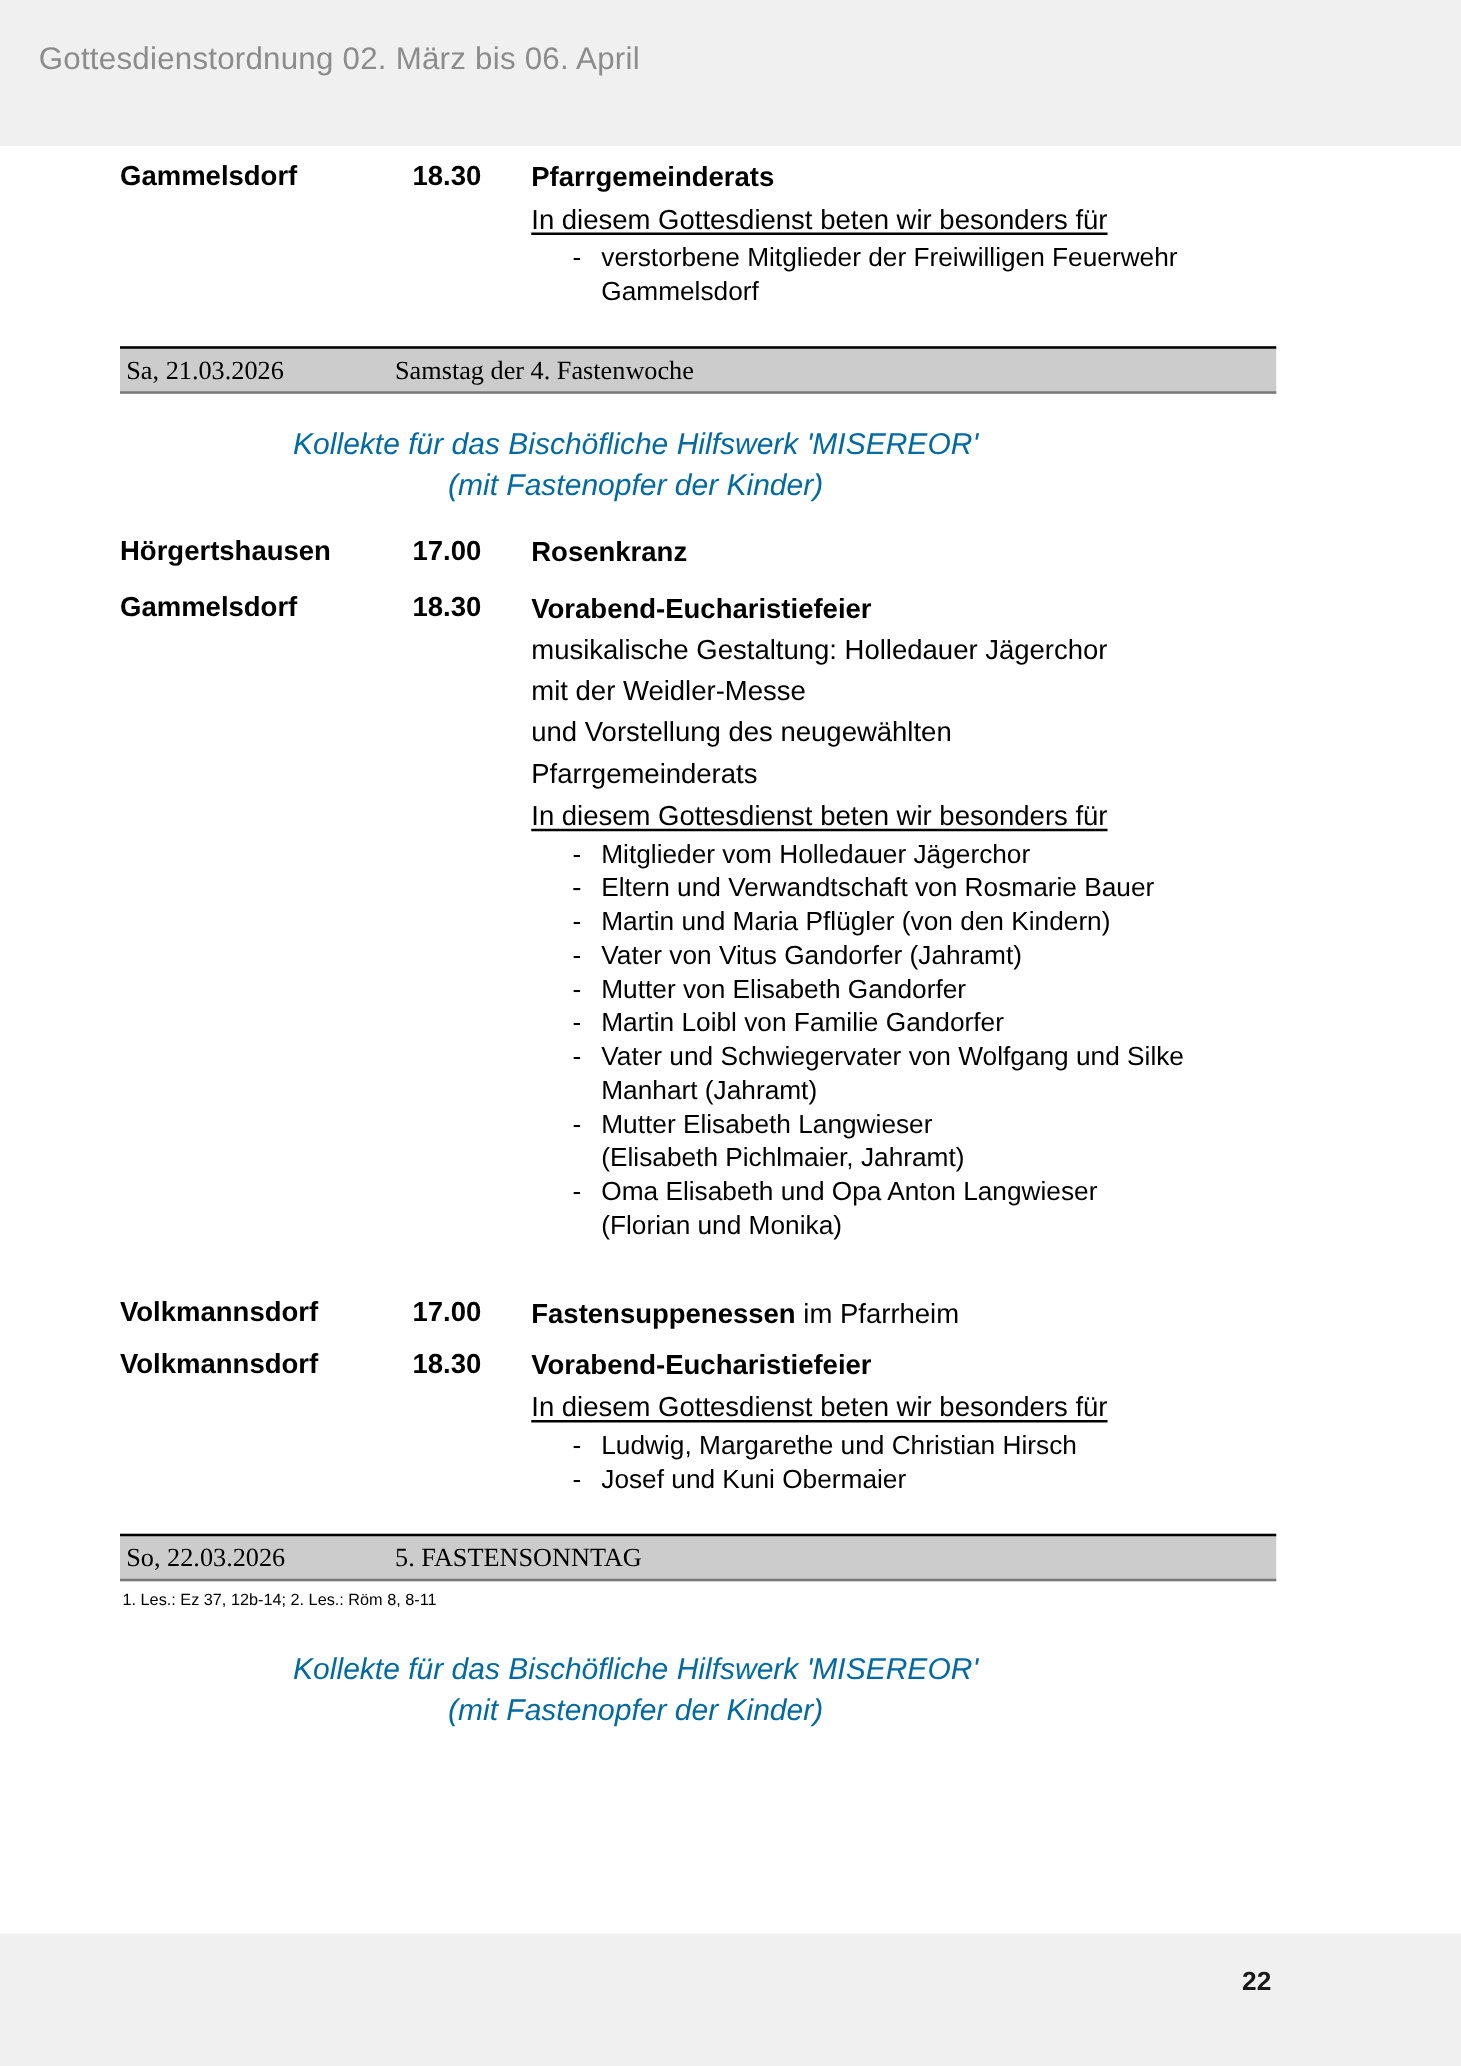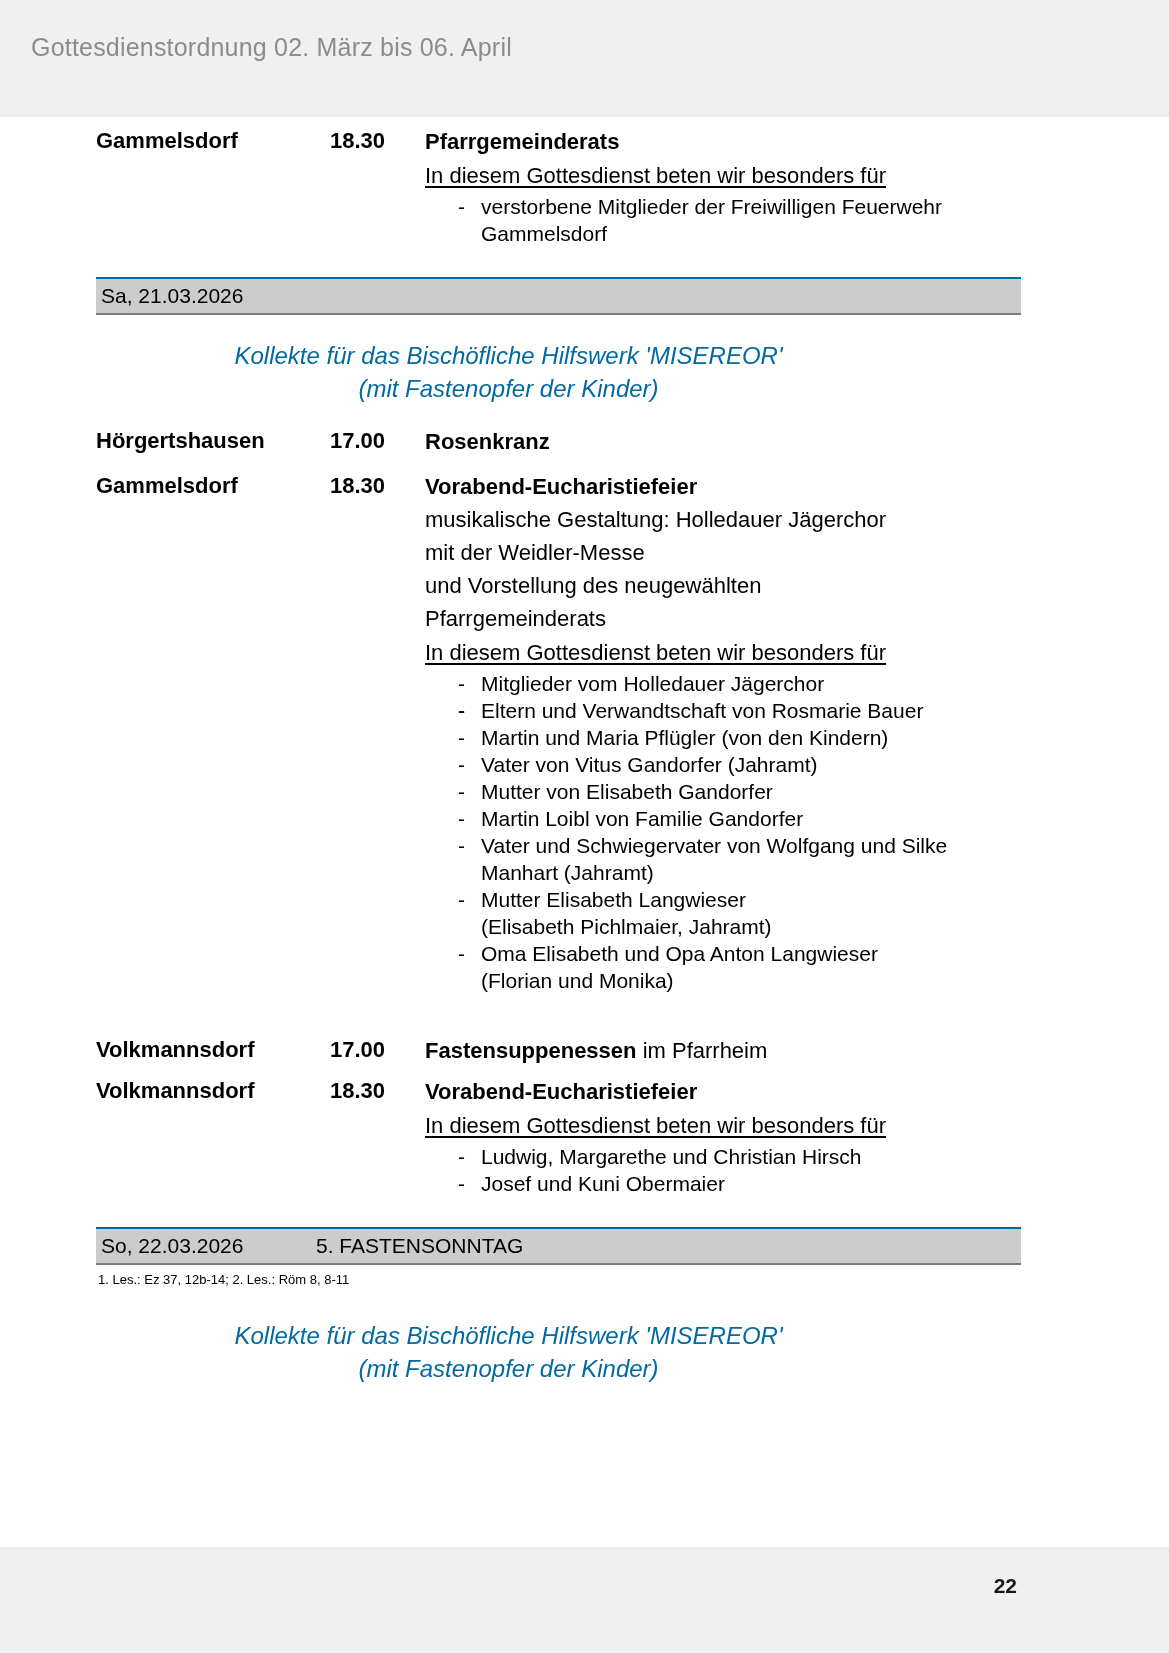--- a/index.html
+++ b/index.html
@@ -131,27 +131,28 @@
   }
   ul.intentions li .dash {
     position: absolute;
     left: 0;
     top: 0;
   }
 
   
   .daybar {
     background: #cccccc;
-    border-top: 2px solid #0369a1;
+    border-top: 2px solid #000000;
     border-bottom: 2px solid #7a7a7a;
     height: 34px;
     display: flex;
     align-items: center;
     font-size: 21px;
     line-height: 34px;
+    font-family: Liberation Serif, serif;
   }
   .daybar .date {
     width: 215px;
     flex: 0 0 215px;
     padding-left: 5px;
     white-space: nowrap;
   }
   .daybar .daytitle {
     flex: 1 1 auto;
     white-space: nowrap;
@@ -205,20 +206,21 @@
             <span>Gammelsdorf</span>
           </li>
         </ul>
       </div>
     </div>
 
     <div class="sp-30"></div>
 
     <div class="daybar">
       <div class="date">Sa, 21.03.2026</div>
+      <div class="daytitle">Samstag der 4. Fastenwoche</div>
     </div>
 
     <div class="sp-24"></div>
 
     <div class="kollekte">
       <div>Kollekte für das Bischöfliche Hilfswerk 'MISEREOR'</div>
       <div>(mit Fastenopfer der Kinder)</div>
     </div>
 
     <div class="sp-20"></div>

